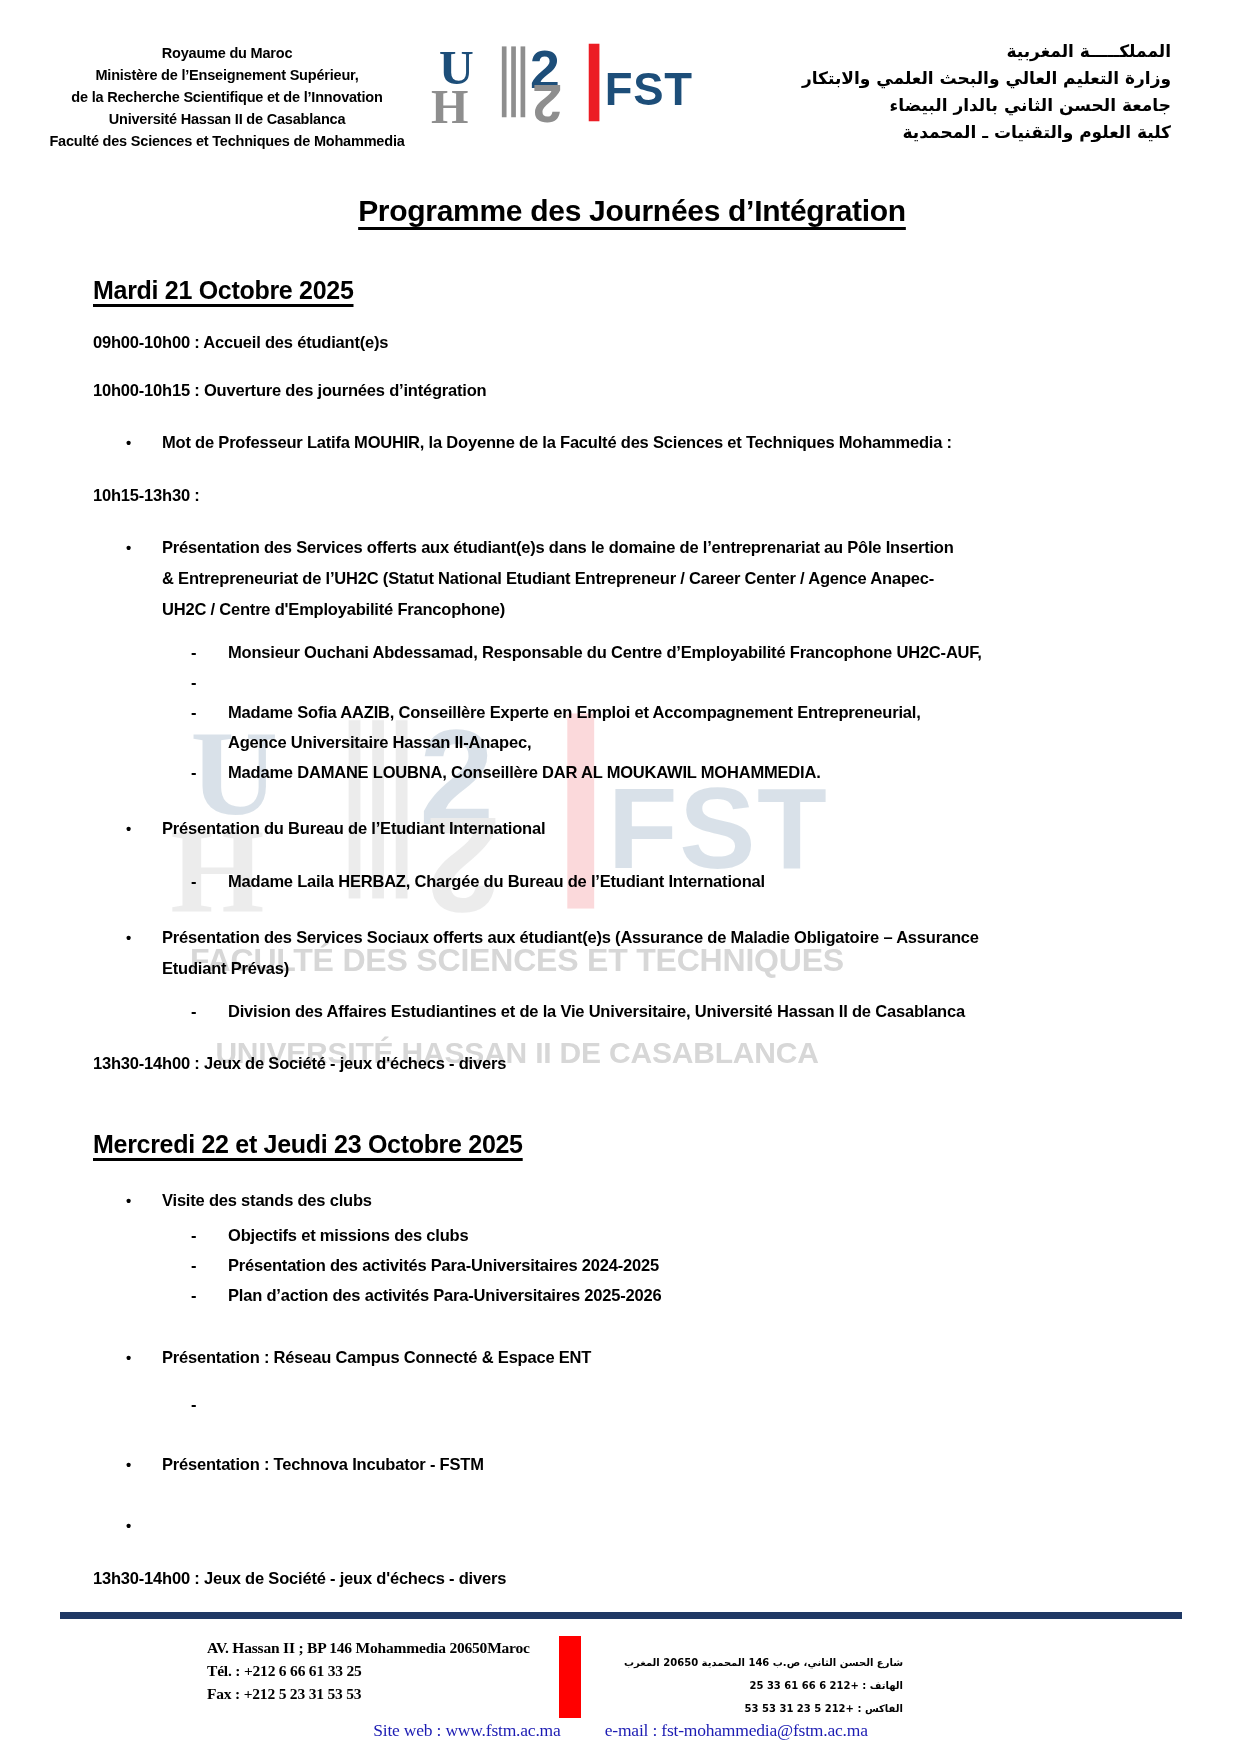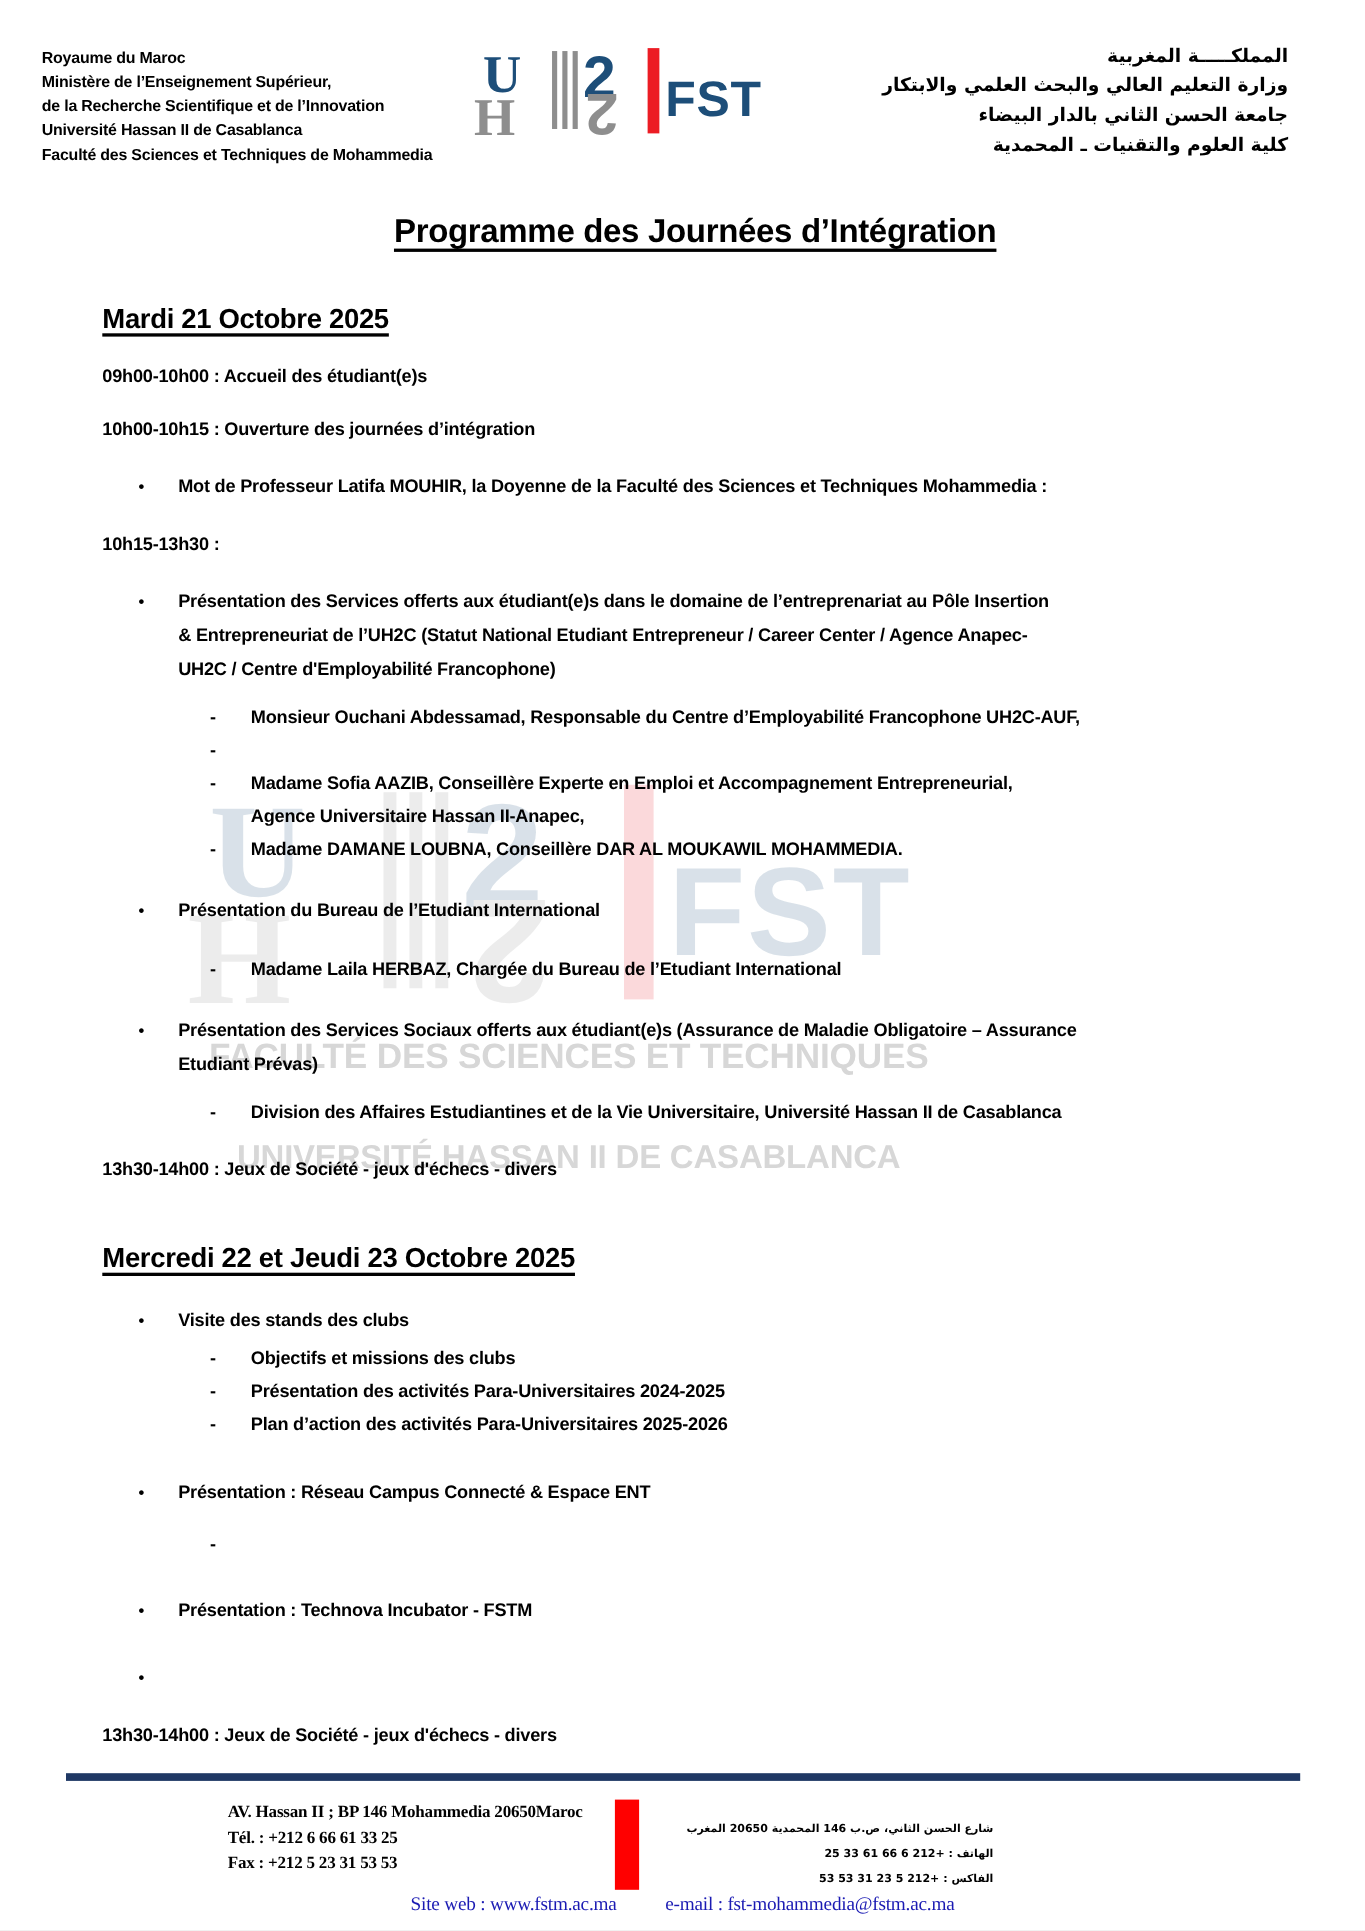--- a/index.html
+++ b/index.html
@@ -20,21 +20,21 @@
   .wm-logo { position:absolute; left:170px; top:700px; opacity:0.16; }
   .wm-line { position:absolute; left:0; width:1034px; text-align:center; color:#d7d7d7; font-weight:bold; }
   .wm-1 { top:942px; font-size:32px; }
   .wm-2 { top:990px; font-size:32px; }
   .wm-3 { top:1036px; font-size:30px; }
 
   .content { position:relative; z-index:1; padding:0 70px 0 93px; }
 
   
   .hdr { display:flex; align-items:flex-start; padding-top:36px; margin-left:-55px; }
-  .hdr-left { width:378px; font-size:14.5px; line-height:22px; padding-top:6px; }
+  .hdr-left { width:378px; text-align:center; font-size:14.5px; line-height:22px; padding-top:6px; }
   .hdr-logo { width:292px; display:flex; justify-content:center; padding-top:2px; }
   .hdr-right { flex:1; text-align:right; direction:rtl;
                font-family:"DejaVu Sans", sans-serif; font-size:17px; line-height:27px; padding-top:2px; }
   .lg-serif { font-family:"Liberation Serif", serif; font-weight:bold; }
   .lg-sans  { font-family:"Liberation Sans", sans-serif; font-weight:bold; }
 
   
   h1.doc-title {
     margin:42px 0 0; text-align:center;
     font-size:30px; letter-spacing:-0.3px;

